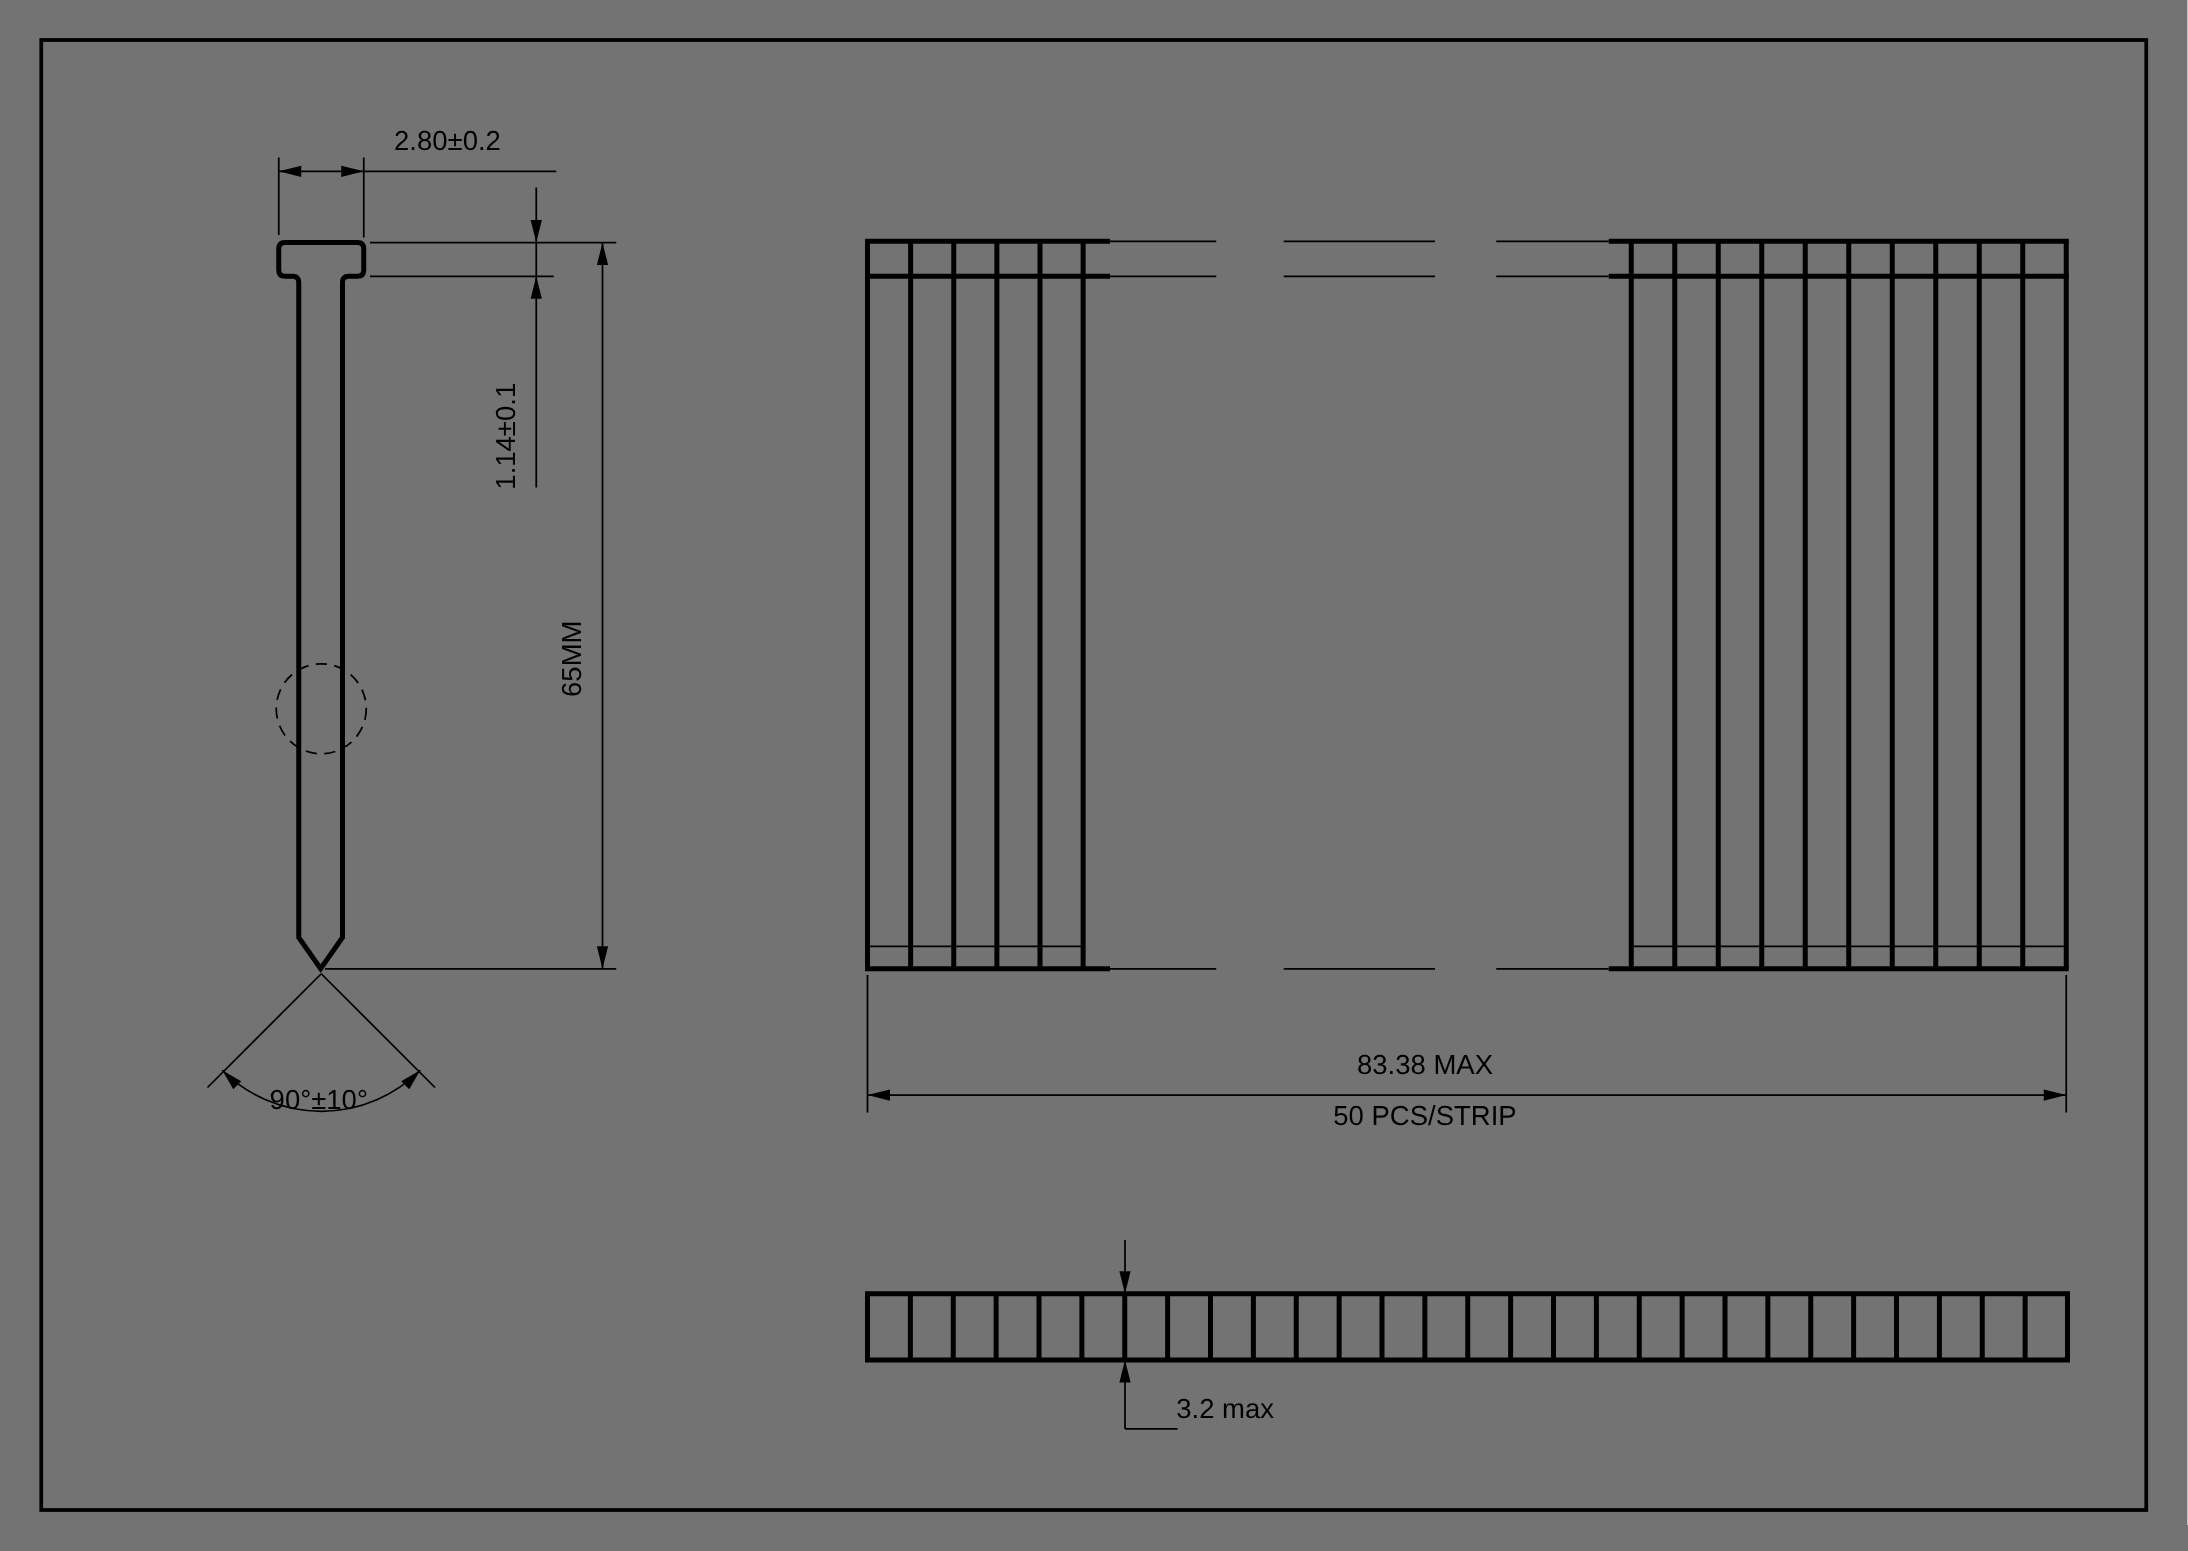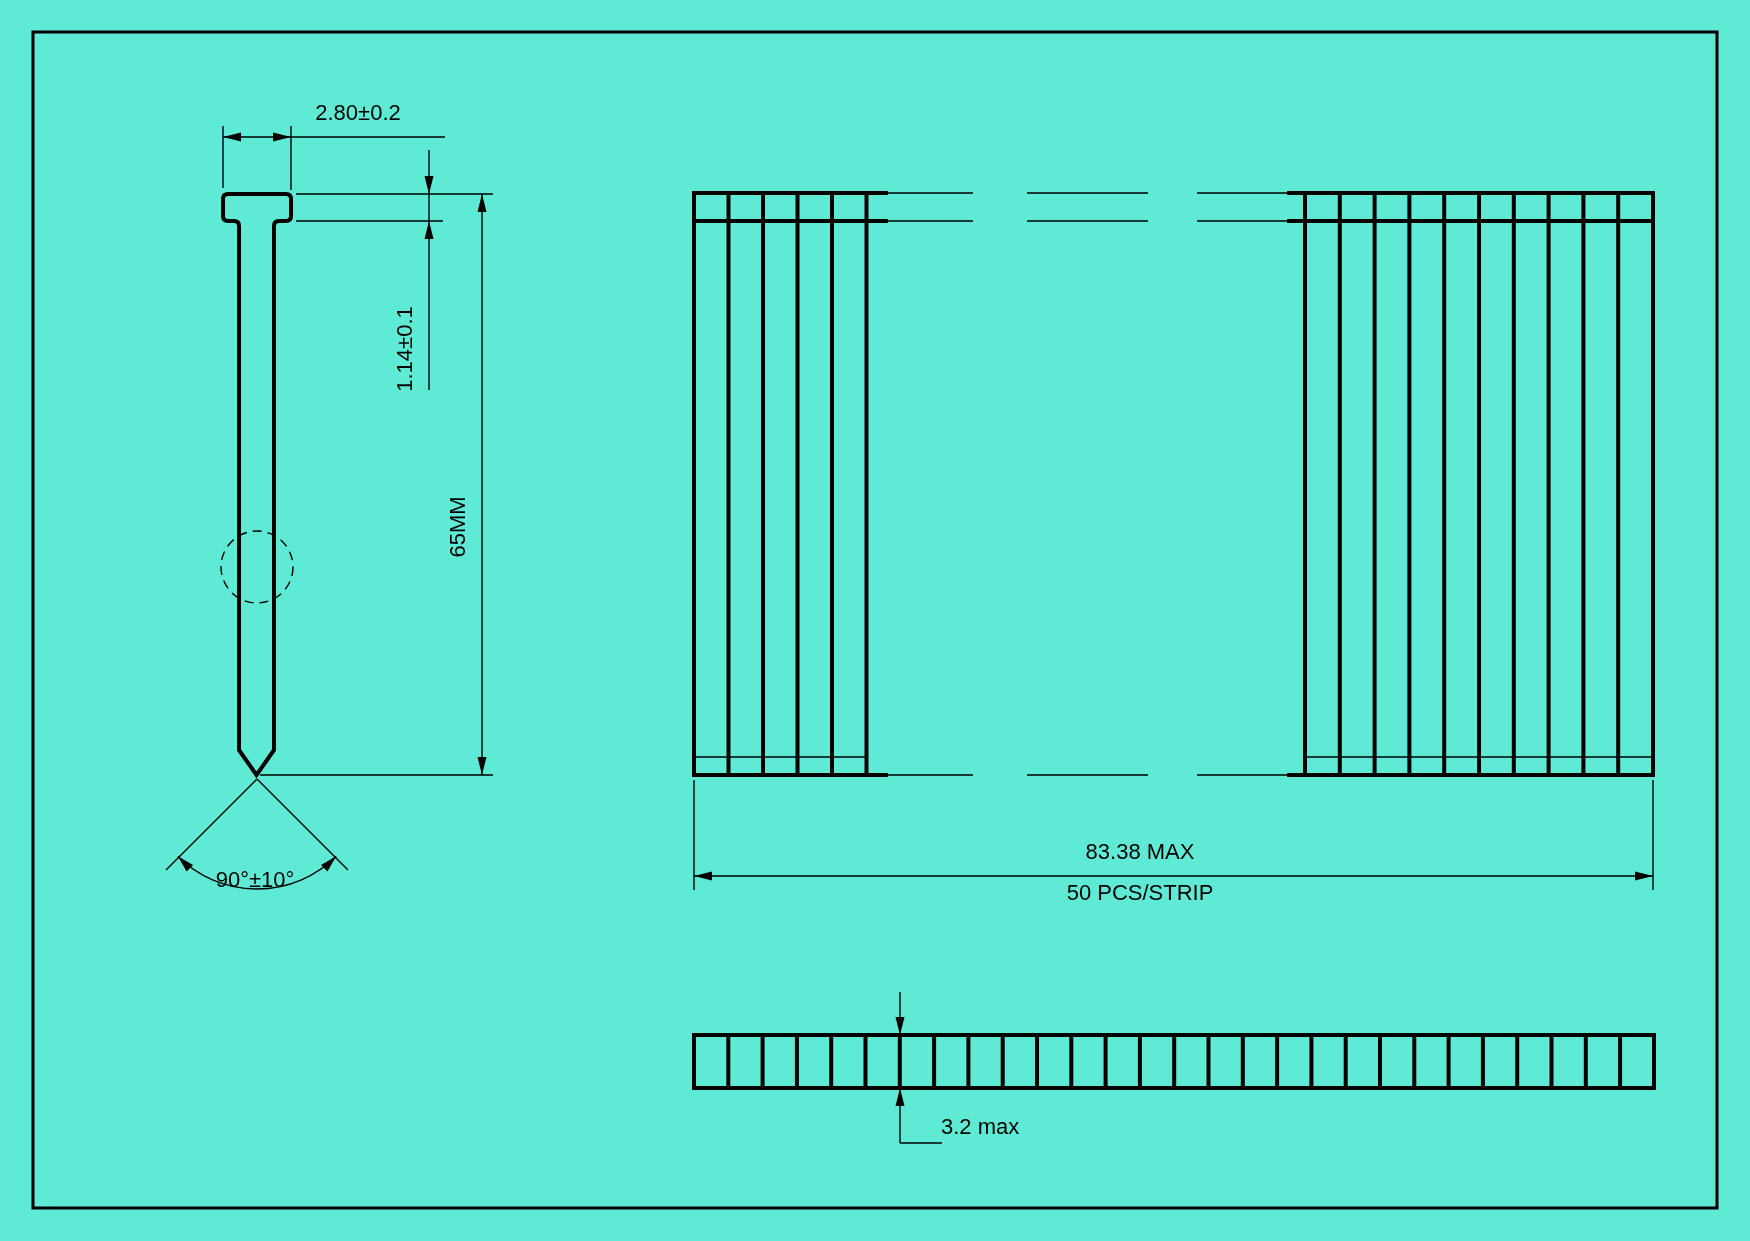--- a/index.html
+++ b/index.html
@@ -1,16 +1,16 @@
 <!DOCTYPE html>
 <html><head>
 <meta charset="utf-8">
 <style>
   html, body { margin: 0; padding: 0; background: #ffffff; }
-  .page { width: 1750px; height: 1241px; position: relative; background: #5eead4; }
+  .page { width: 1750px; height: 1241px; position: relative; background: #737373; }
   svg { display: block; }
   .thick { stroke: #000000; stroke-width: 4; fill: none; }
   .thin  { stroke: #000000; stroke-width: 1.4; fill: none; }
   .border { stroke: #000000; stroke-width: 3; fill: none; }
   .dashed { stroke-dasharray: 9 6; }
   .arrow { fill: #000000; stroke: none; }
   text {
     font-family: "Liberation Sans", sans-serif;
     font-size: 22px;
     fill: #000000;

